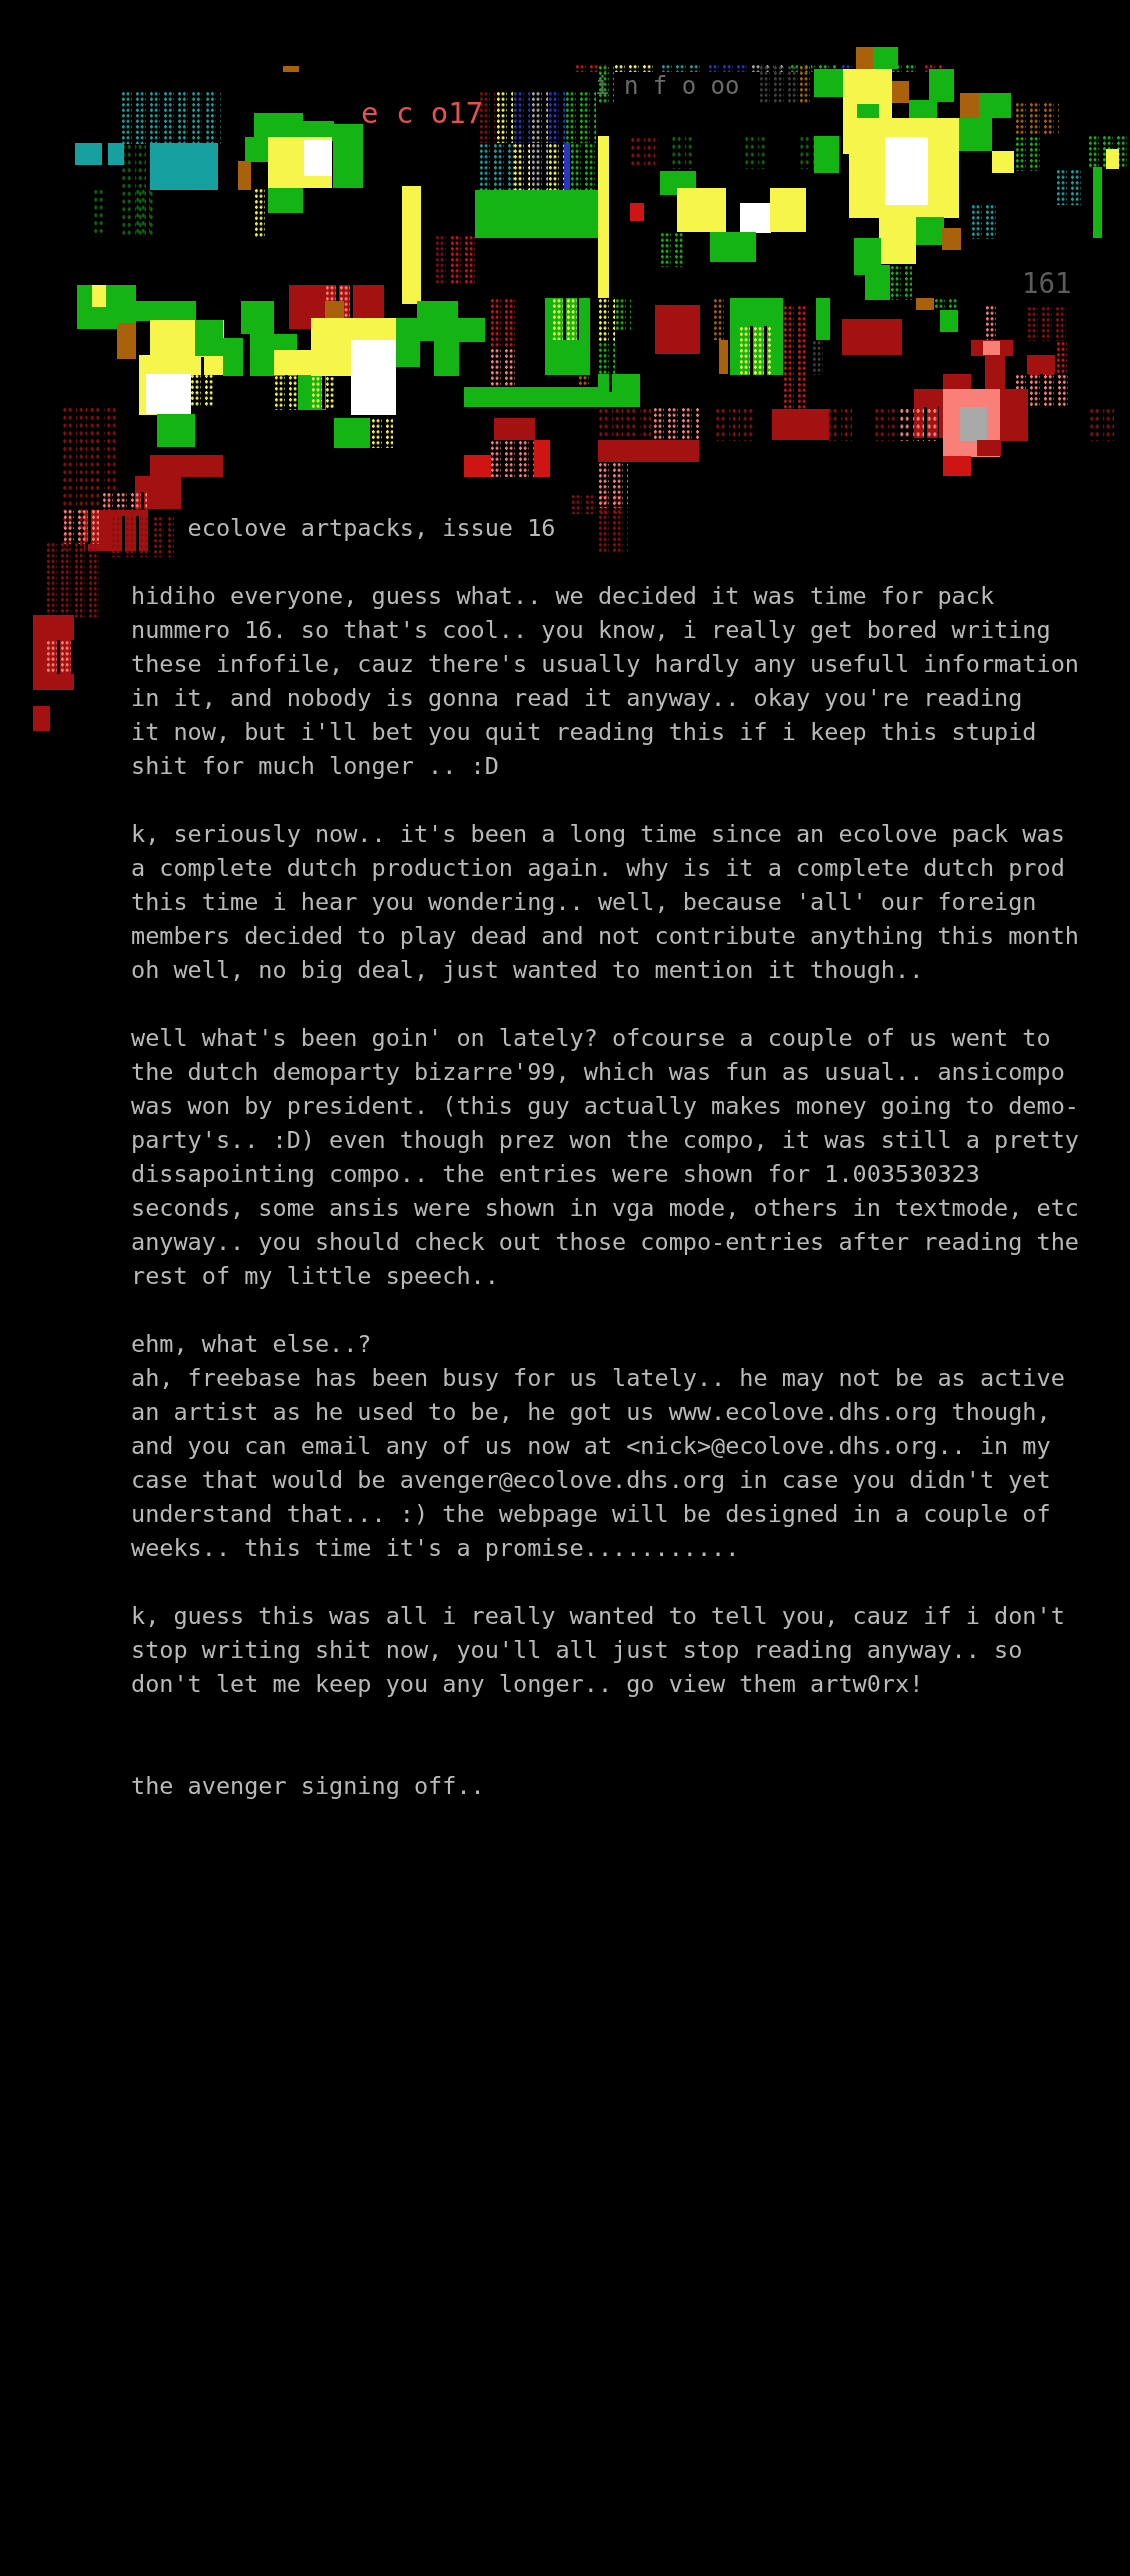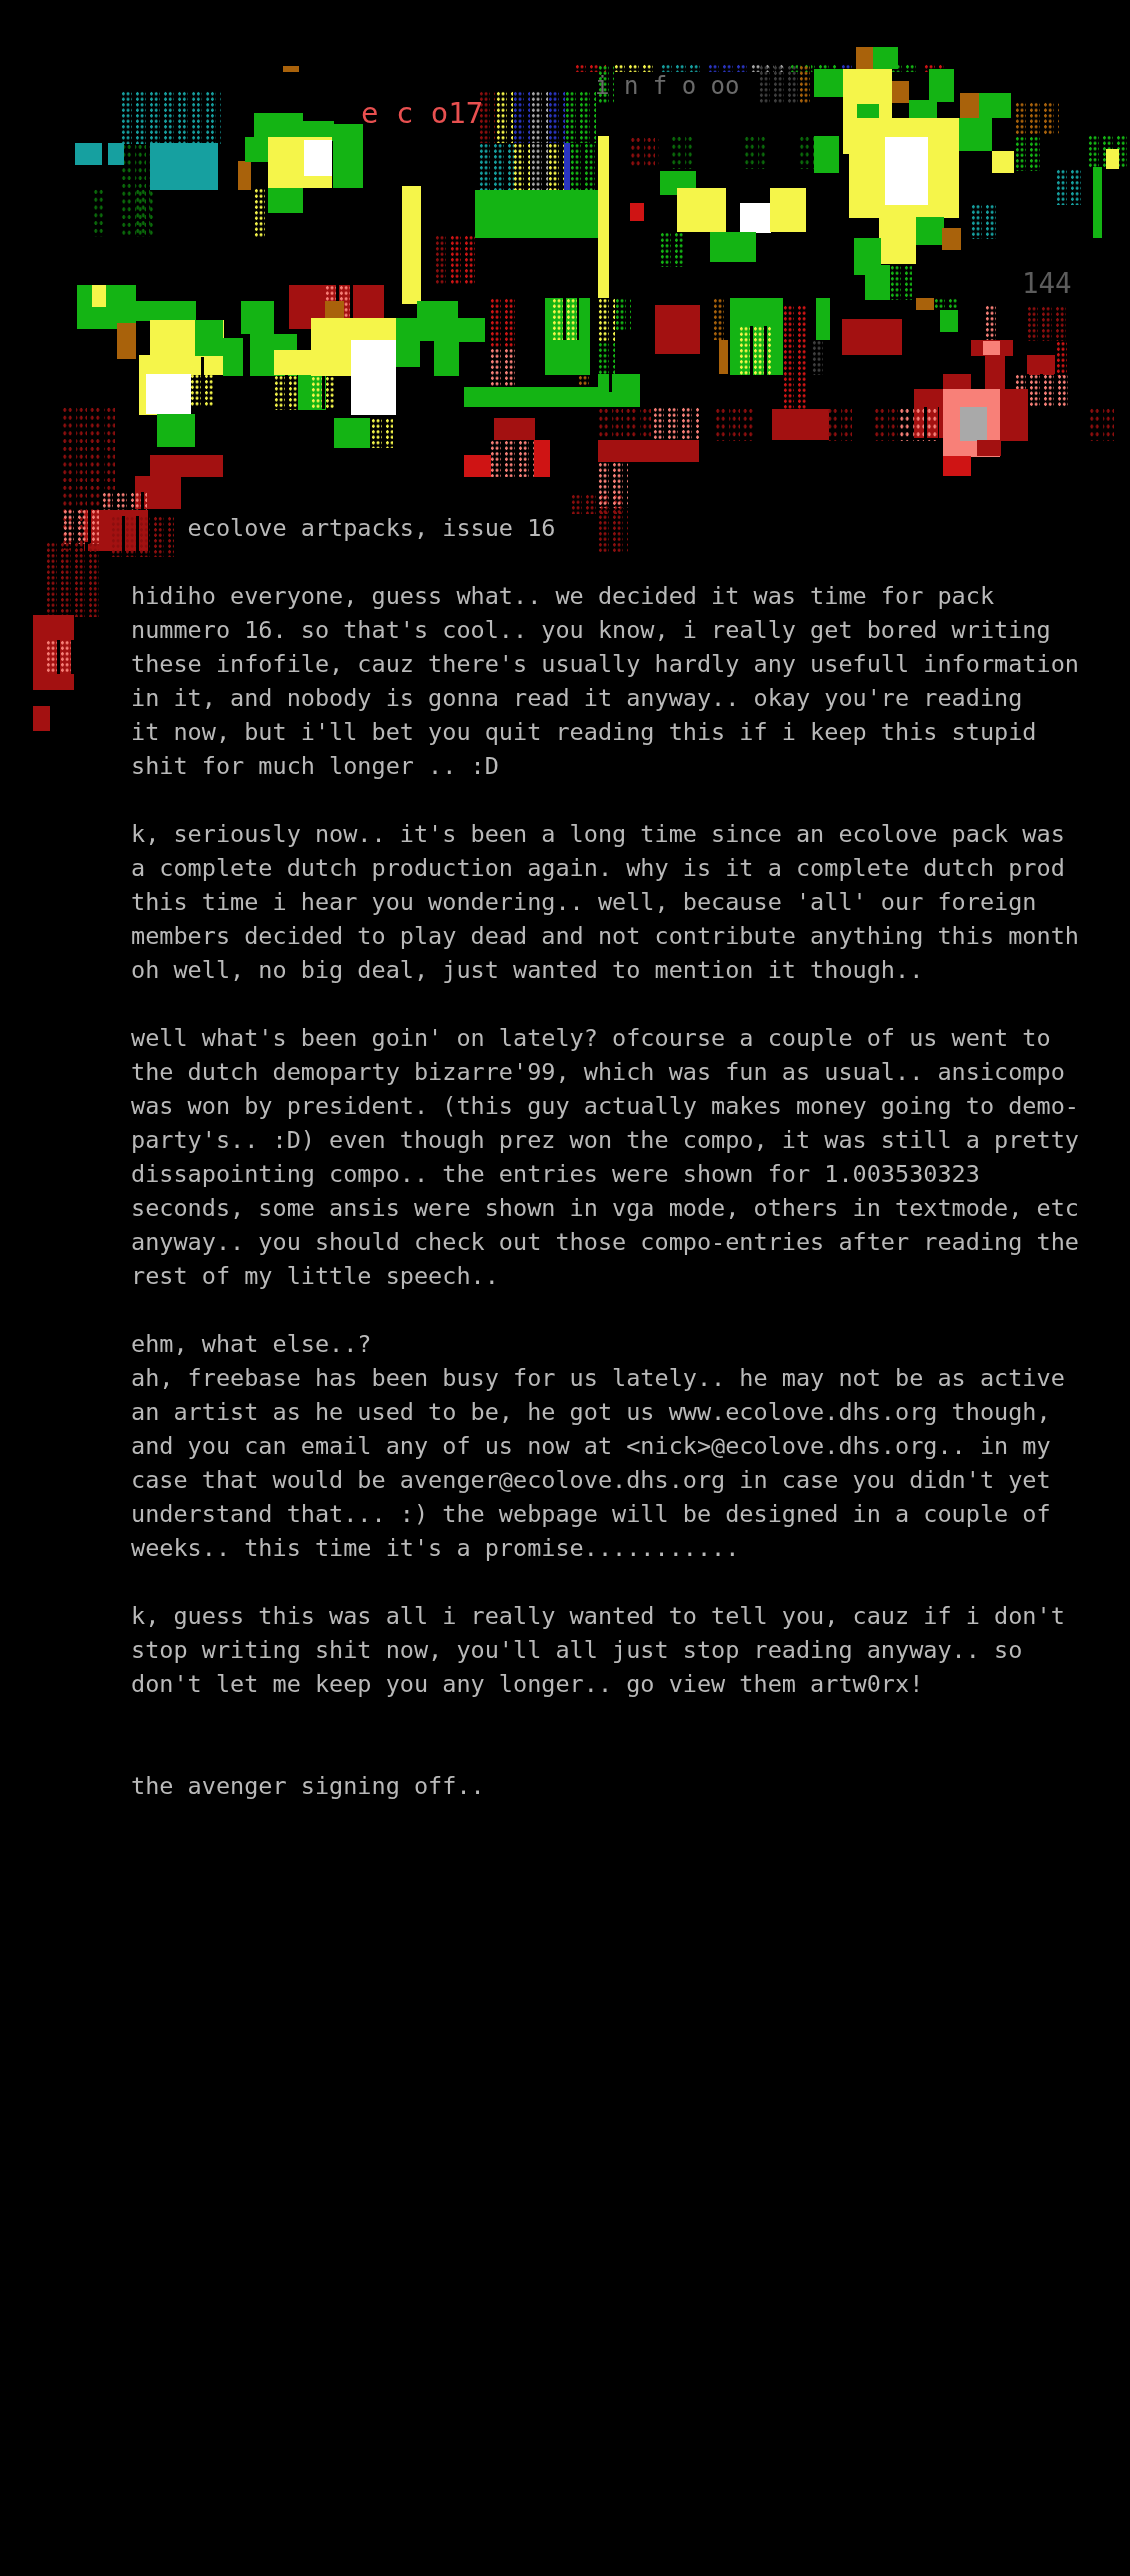--- a/index.html
+++ b/index.html
@@ -197,21 +197,21 @@
       <div class="art" style="left: 841px; top: 407px; width: 24px; height: 34px; background-image: repeating-linear-gradient(90deg, transparent 0px, transparent 11px, rgb(0, 0, 0) 11px, rgb(0, 0, 0) 14px), radial-gradient(rgb(140, 14, 14) 34%, transparent 40%); background-size: 14px 100%, 5.5px 7.8px;"></div>
       <div class="art" style="left: 866px; top: 407px; width: 40px; height: 34px; background-image: repeating-linear-gradient(90deg, transparent 0px, transparent 11px, rgb(0, 0, 0) 11px, rgb(0, 0, 0) 14px), radial-gradient(rgb(248, 128, 120) 34%, transparent 40%); background-size: 14px 100%, 5.5px 7.8px;"></div>
       <div class="art" style="left: 1056px; top: 407px; width: 28px; height: 34px; background-image: repeating-linear-gradient(90deg, transparent 0px, transparent 11px, rgb(0, 0, 0) 11px, rgb(0, 0, 0) 14px), radial-gradient(rgb(140, 14, 14) 34%, transparent 40%); background-size: 14px 100%, 5.5px 7.8px;"></div>
       <div class="art" style="left: 1107px; top: 407px; width: 11.8px; height: 34px; background-image: repeating-linear-gradient(90deg, transparent 0px, transparent 11px, rgb(0, 0, 0) 11px, rgb(0, 0, 0) 14px), radial-gradient(rgb(140, 14, 14) 34%, transparent 40%); background-size: 14px 100%, 5.5px 7.8px;"></div>
       <div class="art" style="left: 565px; top: 440px; width: 101px; height: 22px; background: rgb(163, 17, 17);"></div>
       <div class="art" style="left: 565px; top: 462px; width: 30px; height: 46px; background-image: repeating-linear-gradient(90deg, transparent 0px, transparent 11px, rgb(0, 0, 0) 11px, rgb(0, 0, 0) 14px), radial-gradient(rgb(248, 128, 120) 42%, transparent 46%); background-size: 14px 100%, 4.7px 5.5px;"></div>
       <div class="art" style="left: 565px; top: 509px; width: 30px; height: 43px; background-image: repeating-linear-gradient(90deg, transparent 0px, transparent 11px, rgb(0, 0, 0) 11px, rgb(0, 0, 0) 14px), radial-gradient(rgb(140, 14, 14) 42%, transparent 46%); background-size: 14px 100%, 4.7px 5.5px;"></div>
     </div>
   <div id="logo-red" class="hdr-text">e c o17</div>
   <div id="logo-info" class="hdr-text">i n f o oo</div>
-  <div id="page-number" class="hdr-text">144</div>
+  <div id="page-number" class="hdr-text">161</div>
   <pre id="body-text">    ecolove artpacks, issue 16
 
 hidiho everyone, guess what.. we decided it was time for pack
 nummero 16. so that's cool.. you know, i really get bored writing
 these infofile, cauz there's usually hardly any usefull information
 in it, and nobody is gonna read it anyway.. okay you're reading
 it now, but i'll bet you quit reading this if i keep this stupid
 shit for much longer .. :D
 
 k, seriously now.. it's been a long time since an ecolove pack was

